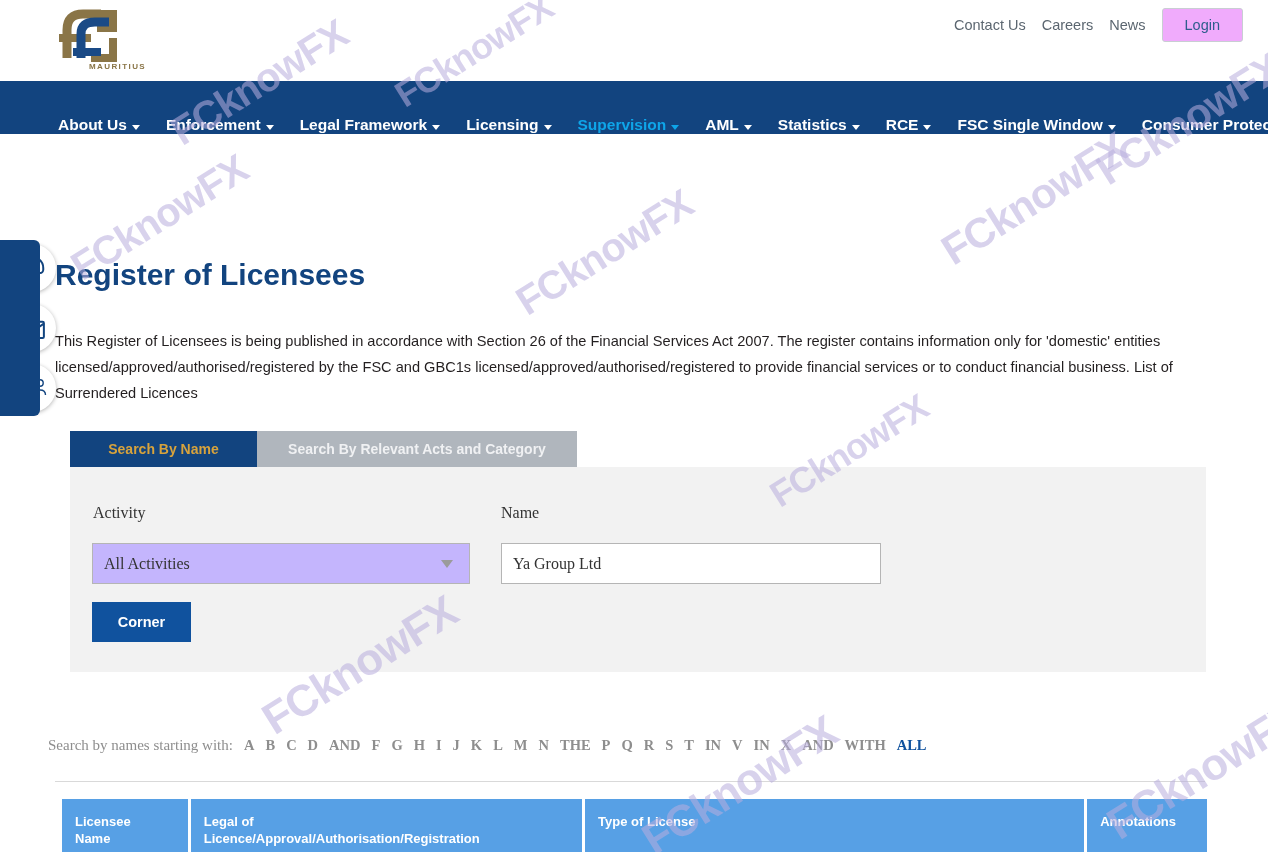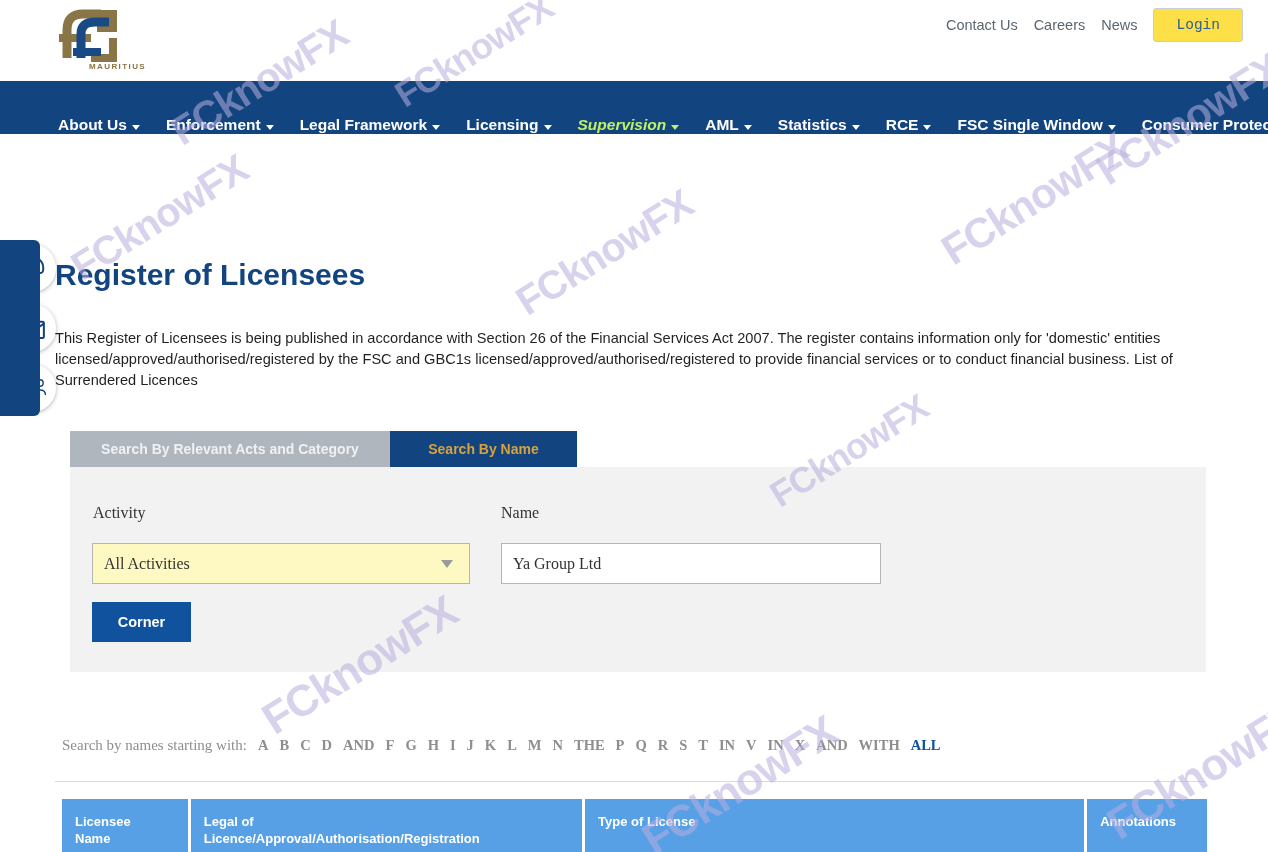--- a/index.html
+++ b/index.html
@@ -31,51 +31,51 @@
   .logo-wrap { position:absolute; left:57px; top:8px; width:66px; height:64px; }
   .logo-caption {
     position:absolute; left:57px; top:62px;
     font-size:8px; font-weight:bold; letter-spacing:1.4px; color:#8a7547;padding-left:32px;
   }
   .top-nav { position:absolute; right:25px; top:8px; display:flex; align-items:center; gap:16px; }
   .top-nav a { color:#5b6670; font-size:14.5px; text-decoration:none; }
   .login-btn {
     border:1px solid #c9ced3; border-radius:3px;
     padding:8px 22px; color:#2f5d8c; font-size:14.5px;
-    background:#fde047; cursor:pointer;font-family:Liberation Mono, monospace;
+    background:#f0abfc; cursor:pointer;
   }
 
   
   .mainnav {
     height:53px; background:#12447f;
     display:flex; align-items:flex-end;
     padding-left:58px; gap:12px;
     position:relative; z-index:40;
   }
   .mainnav .item {
     color:#fff; font-size:15.5px; font-weight:600;
     margin-right:14px; white-space:nowrap;
     display:flex; align-items:center; gap:5px; cursor:pointer;
   }
-  .mainnav .item.active { color:#bef264;font-style:italic; }
+  .mainnav .item.active { color:#0ea5e9; }
   .caret {
     width:0;height:0;border-left:4px solid transparent;border-right:4px solid transparent;
     border-top:5px solid currentColor; display:inline-block; margin-top:4px;
   }
 
   
   .content { position:relative; z-index:20; }
   .page-title {
     position:absolute; left:55px; top:104px;
     font-size:30px; font-weight:bold; color:#12447f;
     white-space:nowrap;
   }
   .intro {
     position:absolute; left:55px; top:194px; width:1140px;
-    font-size:14.6px; line-height:21px; color:#231f20;
+    font-size:14.6px; line-height:26px; color:#231f20;
   }
 
   
   .tabs { position:absolute; left:70px; top:297px; display:flex; }
   .tab {
     height:36px; display:flex; align-items:center; justify-content:center;
     font-size:14px; font-weight:bold; cursor:pointer;
   }
   .tab.inactive { background:#b0b6bd; color:#f0f1f3; width:320px; }
   .tab.active { background:#12447f; color:#d8a33c; width:187px; }
@@ -83,21 +83,21 @@
   
   .form-panel {
     position:absolute; left:70px; top:333px;
     width:1136px; height:205px; background:#f2f2f2;
   }
   .field-label { position:absolute; font-family:"Liberation Serif", serif; font-size:16px; color:#333; }
   .lbl-activity { left:93px; top:370px; }
   .lbl-name { left:501px; top:370px; }
   .select-box {
     position:absolute; left:92px; top:409px; width:378px; height:41px;
-    background:#fef9c3; border:1px solid #b5b5b5;
+    background:#c4b5fd; border:1px solid #b5b5b5;
     display:flex; align-items:center; padding-left:11px;
     font-family:"Liberation Serif", serif; font-size:16px; color:#333;
     cursor:pointer;
   }
   .select-arrow {
     position:absolute; right:16px; top:16px;
     width:0;height:0;border-left:6px solid transparent;border-right:6px solid transparent;
     border-top:8px solid #9b9b9b;
   }
   .name-input {
@@ -108,21 +108,21 @@
     outline:none;
   }
   .submit-btn {
     position:absolute; left:92px; top:468px; width:99px; height:40px;
     background:#10529e; color:#fff; border:none;
     font-size:14.5px; font-weight:bold; cursor:pointer;
   }
 
   
   .alpha-row {
-    position:absolute; left:62px; top:603px;
+    position:absolute; left:48px; top:603px;
     font-family:"Liberation Serif", serif; font-size:15px; color:#8e8e8e;
     display:flex; align-items:center; white-space:nowrap;
   }
   .alpha-row .lead { margin-right:11px; }
   .alpha-row .ltr {
     font-weight:bold; font-size:14.5px; color:#8e8e8e;
     margin-right:11px; text-decoration:none; cursor:pointer;
   }
   .alpha-row .ltr.all { color:#10529e; }
 
@@ -228,22 +228,22 @@
 
   <h1 class="page-title">Register of Licensees</h1>
 
   <div class="intro">
     <span>This Register of Licensees is being published in accordance with Section 26 of the Financial Services Act 2007. The register contains information only for 'domestic' entities</span>
     <span>licensed/approved/authorised/registered by the FSC and GBC1s licensed/approved/authorised/registered to provide financial services or to conduct financial business.</span>
     <span>List of Surrendered Licences</span>
   </div>
 
   <div class="tabs">
+    <div class="tab active">Search By Name</div>
     <div class="tab inactive">Search By Relevant Acts and Category</div>
-    <div class="tab active">Search By Name</div>
   </div>
 
   <div class="form-panel"></div>
 
   <label class="field-label lbl-activity">Activity</label>
   <div class="select-box">
     <span>All Activities</span>
     <span class="select-arrow"></span>
   </div>
 

